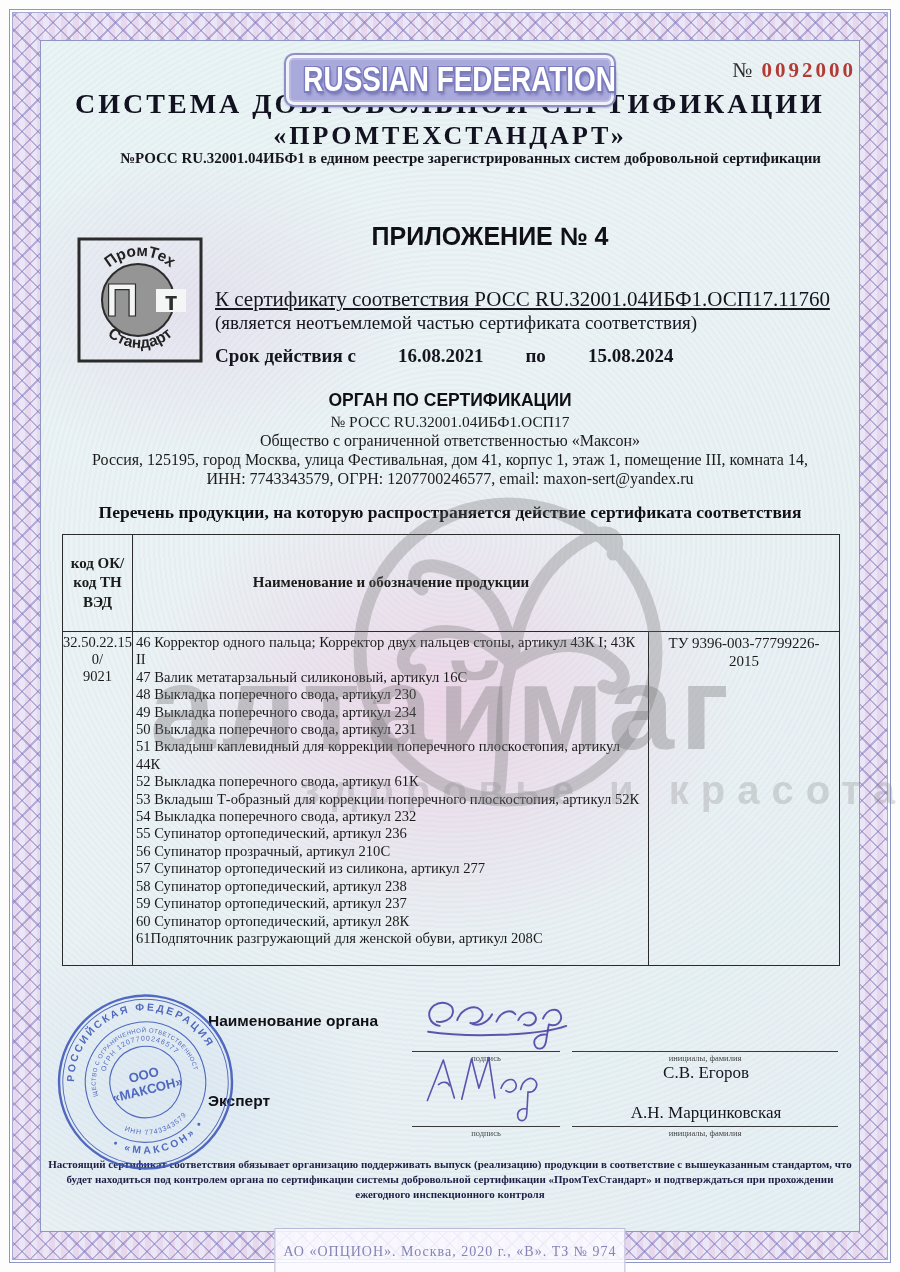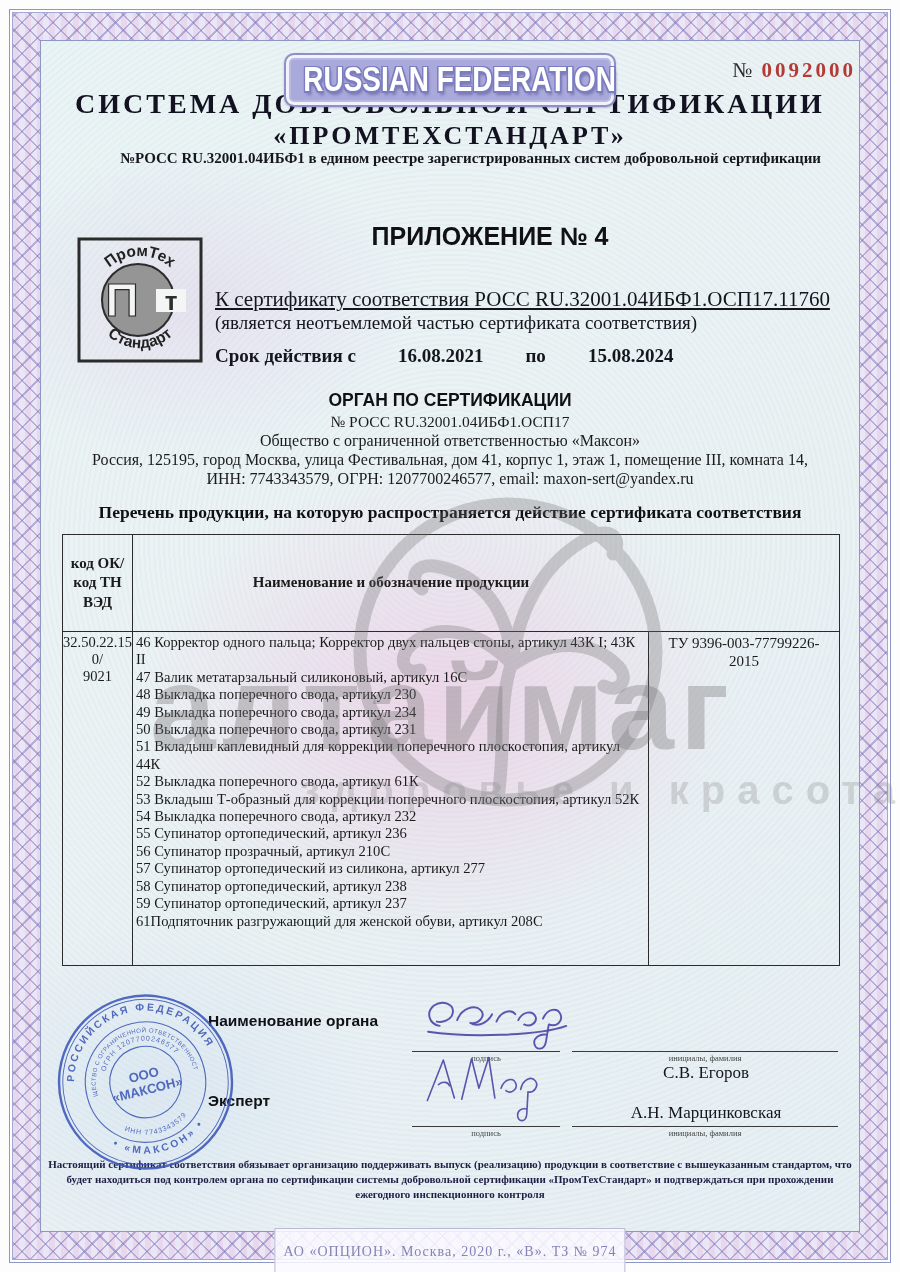--- a/index.html
+++ b/index.html
@@ -166,20 +166,21 @@
             <div class="li">50 Выкладка поперечного свода, артикул 231</div>
             <div class="li">51 Вкладыш каплевидный для коррекции поперечного плоскостопия, артикул 44К</div>
             <div class="li">52 Выкладка поперечного свода, артикул 61К</div>
             <div class="li">53 Вкладыш Т-образный для коррекции поперечного плоскостопия, артикул 52К</div>
             <div class="li">54 Выкладка поперечного свода, артикул 232</div>
             <div class="li">55 Супинатор ортопедический, артикул 236</div>
             <div class="li">56 Супинатор прозрачный, артикул 210С</div>
             <div class="li">57 Супинатор ортопедический из силикона, артикул 277</div>
             <div class="li">58 Супинатор ортопедический, артикул 238</div>
             <div class="li">59 Супинатор ортопедический, артикул 237</div>
+            <div class="li">60 Супинатор ортопедический, артикул 28К</div>
             <div class="li">61Подпяточник разгружающий для женской обуви, артикул 208С</div>
           </div>
         <div class="cell c3">ТУ 9396-003-77799226-2015</div>
       </div>
     </div>
 
     <div class="sig-label" style="left:208px;top:1012px;">Наименование органа</div>
     <div class="rule" style="left:412px;top:1051px;width:148px;"></div>
     <div class="rule-cap" style="left:412px;top:1053px;width:148px;">подпись</div>
     <div class="sig-name" style="left:575px;top:1028px;width:262px;margin-top:35px;">С.В. Егоров</div>

